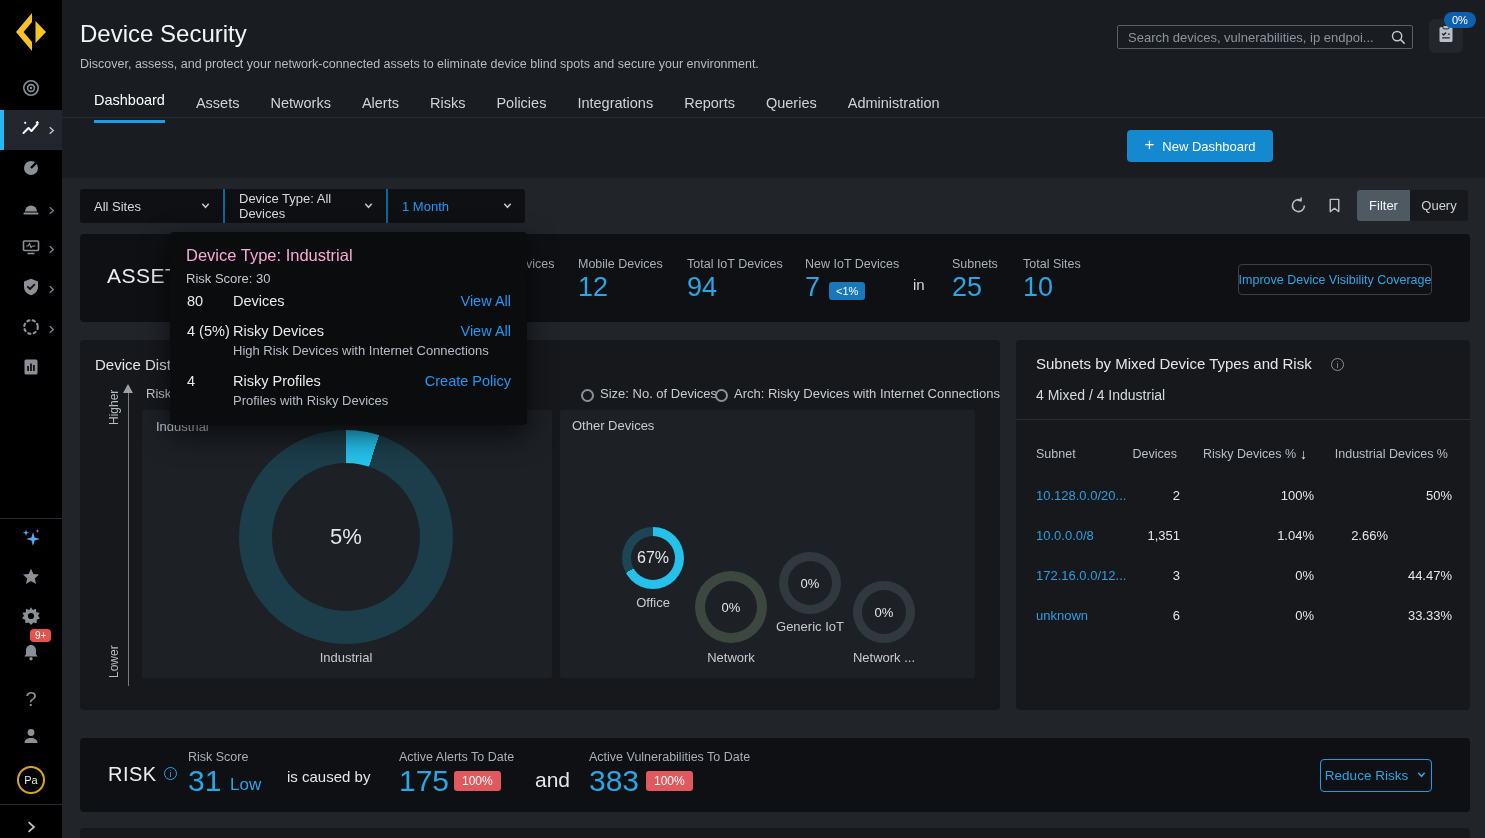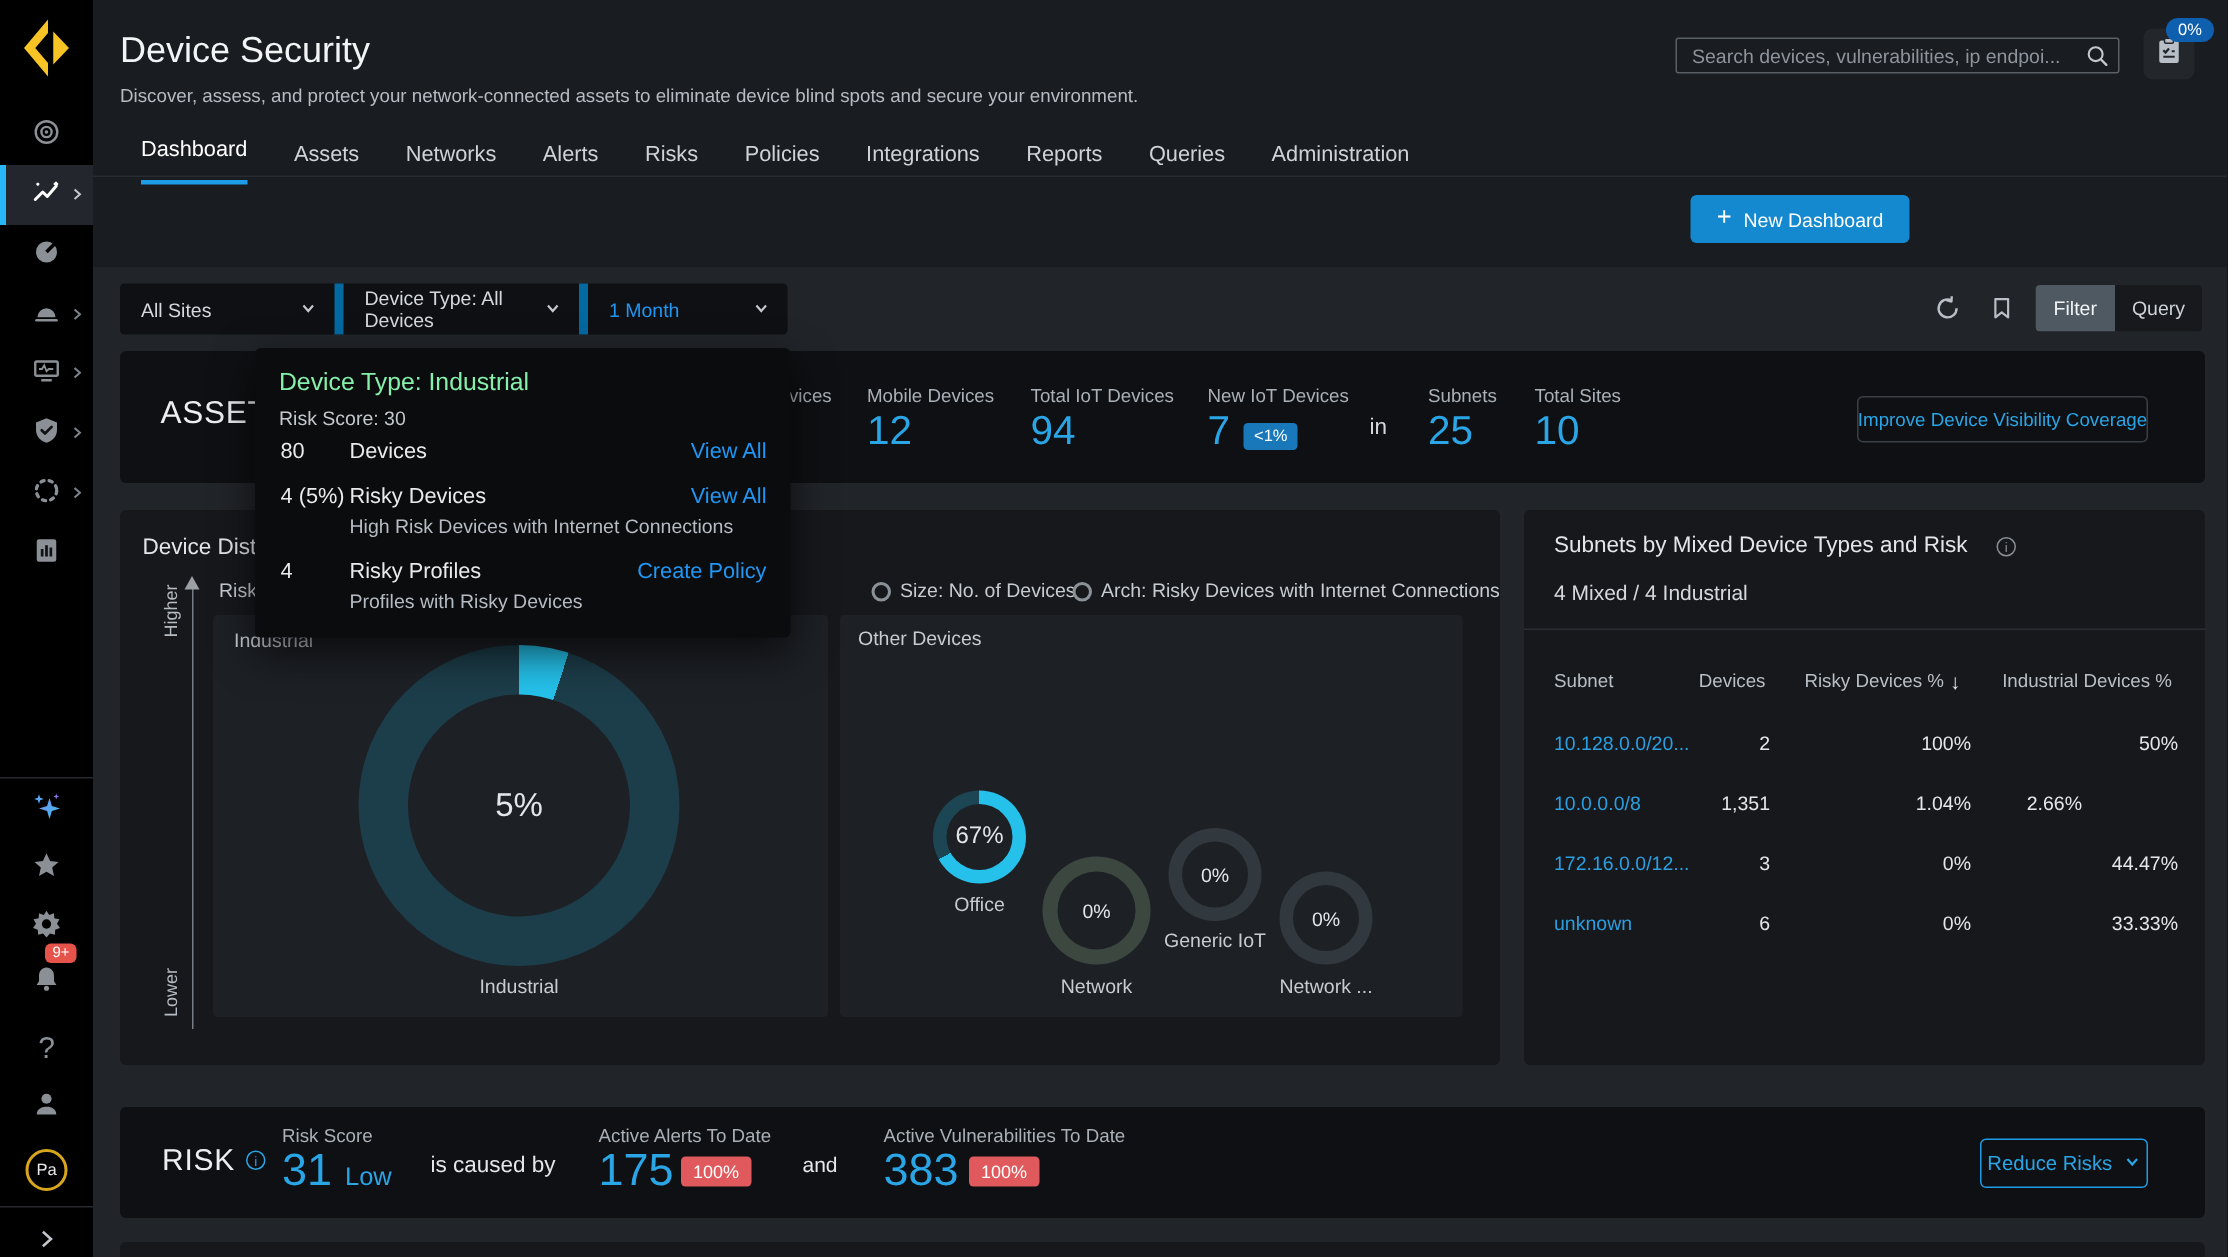--- a/index.html
+++ b/index.html
@@ -35,21 +35,21 @@
 .subtab{font-size:12.5px;color:#b9bfc6;cursor:pointer}
 .subtab.chip{background:#3a4047;color:#fff;padding:5px 10px;border-radius:3px}
 .btn-primary{position:absolute;left:1127px;top:130px;width:146px;height:32px;background:#1489cf;color:#fff;
   border-radius:4px;display:flex;align-items:center;justify-content:center;gap:8px;font-size:13px;cursor:pointer}
 .btn-primary .plus{font-size:17px;font-weight:400;margin-top:-2px}
 .btn-ghost{position:absolute;left:1297px;top:128px;width:171px;height:35px;border:1px solid #4a5157;color:#d0d4d9;
   border-radius:4px;display:flex;align-items:center;justify-content:center;gap:8px;font-size:13px;cursor:pointer}
 
 .filtergrp{position:absolute;left:80px;top:189px;height:34px;display:flex;background:#0e1013;border-radius:3px}
 .fseg{display:flex;align-items:center;justify-content:space-between;padding:0 12px 0 14px;font-size:13px;color:#d5d9dd;cursor:pointer}
-.fseg+.fseg{border-left:6px solid #0369a1}
+.fseg+.fseg{border-left:2px solid #0369a1}
 .toggle{position:absolute;left:1357px;top:190px;height:31px;display:flex;border-radius:3px;overflow:hidden}
 .tg{display:flex;align-items:center;justify-content:center;font-size:13px;cursor:pointer}
 .tg.sel{background:#4e5962;color:#f2f4f6;width:53px}
 .tg.unsel{background:#17191d;color:#cdd2d7;width:58px}
 .iconbtn{position:absolute;cursor:pointer}
 
 .bar{position:absolute;background:#0e1013;border-radius:4px}
 .panel{position:absolute;background:#16181c;border-radius:4px}
 .subpanel{position:absolute;background:#1d2025;border-radius:3px}
 .bar-title{font-size:20px;letter-spacing:.5px;color:#eceef0}
@@ -61,21 +61,21 @@
   display:flex;align-items:center;justify-content:center;cursor:pointer;white-space:nowrap}
 .btn-outline-blue{border:1px solid #1e9ce6;border-radius:4px;color:#2aa5e5;font-size:13.5px;
   display:flex;align-items:center;justify-content:center;gap:8px;cursor:pointer}
 .ptitle{font-size:15px;color:#e4e7ea}
 .inf{display:inline-flex;width:13px;height:13px;border:1px solid #8a9096;border-radius:50%;
   align-items:center;justify-content:center;font-size:9px;color:#8a9096;vertical-align:2px}
 .inf.blue{border-color:#2aa5e5;color:#2aa5e5}
 
 .tooltip{position:absolute;left:170px;top:232px;width:357px;height:193px;background:#0b0c0e;border-radius:4px;
   box-shadow:0 10px 28px rgba(0,0,0,.65);z-index:50}
-.tt-title{position:absolute;left:16px;top:14px;font-size:16.5px;color:#86efac}
+.tt-title{position:absolute;left:16px;top:14px;font-size:16.5px;color:#f9a8d4}
 .tt-sub{position:absolute;left:16px;top:39px;font-size:13px;color:#c3c8cd}
 .tt-num{position:absolute;left:17px;width:44px;font-size:14.5px;color:#e8eaec}
 .tt-label{position:absolute;left:63px;font-size:14.5px;color:#e8eaec}
 .tt-link{position:absolute;right:16px;font-size:14.5px;color:#2196f3;cursor:pointer}
 .tt-note{position:absolute;left:63px;font-size:13px;color:#b6bcc3}
 
 .donut{position:absolute;border-radius:50%}
 .hole{position:absolute;border-radius:50%;background:#1d2025}
 .center{position:absolute;inset:0;display:flex;align-items:center;justify-content:center;color:#e4e7ea}
 .dlabel{position:absolute;font-size:13px;color:#c7ccd1;text-align:center}
@@ -436,21 +436,21 @@
     <span class="abs stat-label" style="left:108px;top:12px">Risk Score</span>
     <span class="abs" style="left:108px;top:26px;font-size:30px;color:#2aa5e5">31</span>
     <span class="abs" style="left:150px;top:37px;font-size:17px;color:#2aa5e5">Low</span>
 
     <span class="abs" style="left:207px;top:30px;font-size:15px;color:#e4e7ea">is caused by</span>
 
     <span class="abs stat-label" style="left:319px;top:12px">Active Alerts To Date</span>
     <span class="abs" style="left:319px;top:26px;font-size:30px;color:#2aa5e5">175</span>
     <span class="abs badge-red" style="left:374px;top:33px">100%</span>
 
-    <span class="abs" style="left:455px;top:30px;font-size:14px;color:#e4e7ea">and</span>
+    <span class="abs" style="left:455px;top:30px;font-size:21px;color:#e4e7ea">and</span>
 
     <span class="abs stat-label" style="left:509px;top:12px">Active Vulnerabilities To Date</span>
     <span class="abs" style="left:509px;top:26px;font-size:30px;color:#2aa5e5">383</span>
     <span class="abs badge-red" style="left:566px;top:33px">100%</span>
 
     <div class="abs btn-outline-blue" style="left:1240px;top:21px;width:112px;height:33px">
       <span>Reduce Risks</span>
       <span><svg width="11" height="11" viewBox="0 0 12 12">
             <path d="M2.5 4 L6 8 L9.5 4" fill="none" stroke="#2aa5e5" stroke-width="1.6"></path>
           </svg></span>

